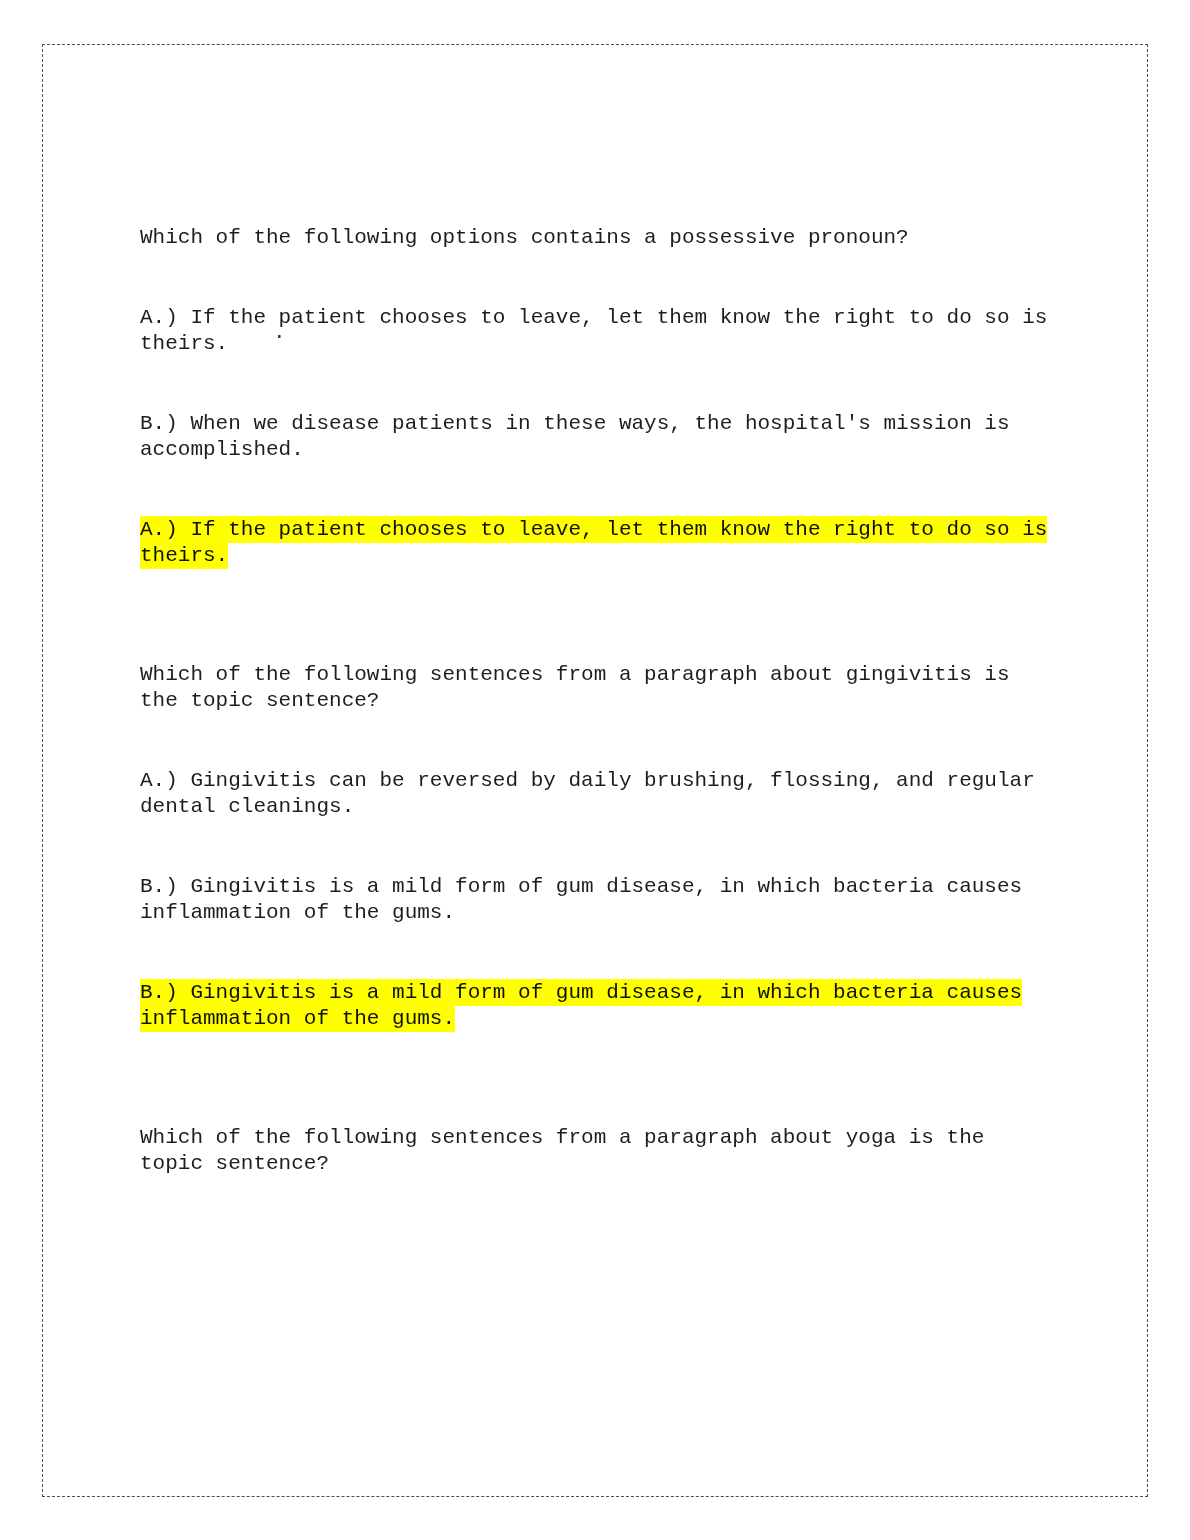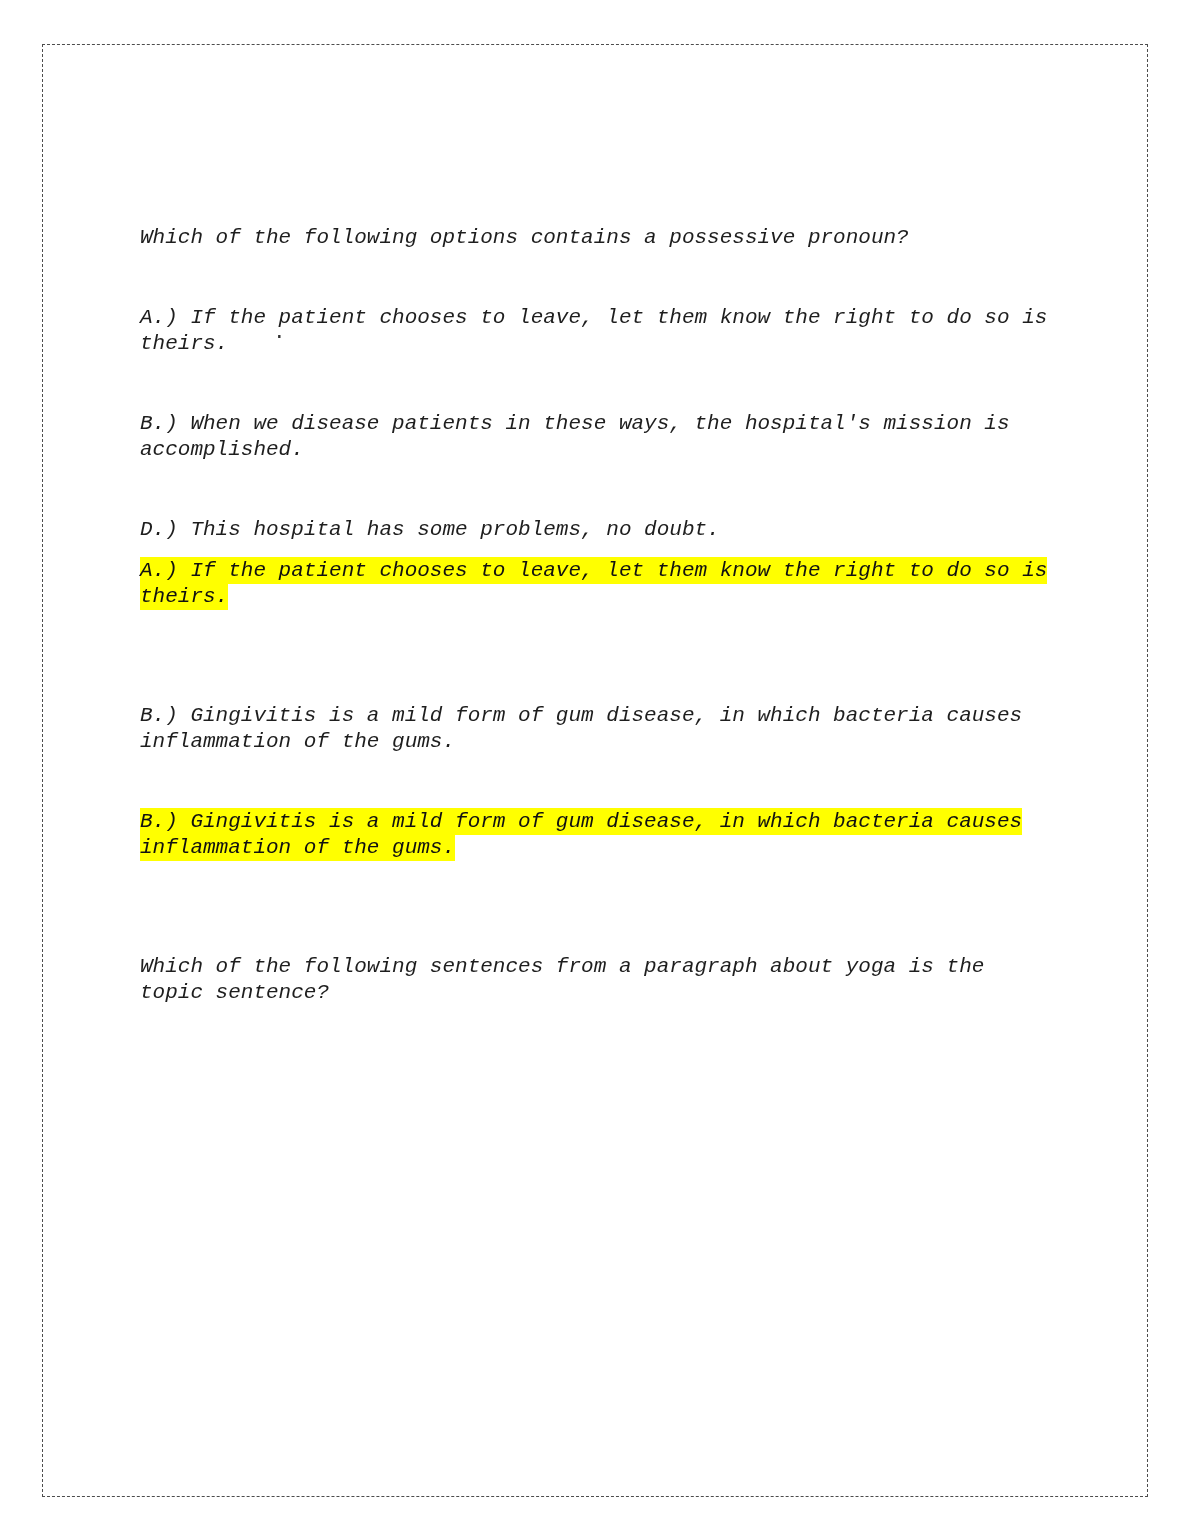--- a/index.html
+++ b/index.html
@@ -24,21 +24,20 @@
     background: #ffffff;
   }
   .content {
     padding: 180px 70px 0 97px;
   }
   .para {
     font-size: 21px;
     line-height: 26px;
     max-width: 912px;
     color: #1e1e1e;
-    font-style: italic;
   }
   .prompt   { margin-bottom: 54px; }
   .option   { margin-bottom: 54px; }
   .option.tight { margin-bottom: 15px; }
   .answer   { margin-bottom: 93px; }
   .question.last .prompt { margin-bottom: 2px; }
   mark.hl {
     background: var(--hl, #ffff00);
     color: #111111;
     padding: 2px 0;
@@ -57,25 +56,26 @@
 <body>
 
 <div class="page">
   <span class="stray">.</span>
   <div class="content">
 
     <section class="question">
       <p class="para prompt">Which of the following options contains a possessive pronoun?</p>
       <p class="para option">A.) If the patient chooses to leave, let them know the right to do so is theirs.</p>
       <p class="para option">B.) When we disease patients in these ways, the hospital's mission is accomplished.</p>
-      <p class="para option tight">D.) This hospital has some problems, no doubt.</p>
       <p class="para answer"><mark class="hl">A.) If the patient chooses to leave, let them know the right to do so is theirs.</mark></p>
     </section>
 
     <section class="question">
+      <p class="para prompt">Which of the following sentences from a paragraph about gingivitis is the topic sentence?</p>
+      <p class="para option">A.) Gingivitis can be reversed by daily brushing, flossing, and regular dental cleanings.</p>
       <p class="para option">B.) Gingivitis is a mild form of gum disease, in which bacteria causes inflammation of the gums.</p>
       <p class="para answer"><mark class="hl">B.) Gingivitis is a mild form of gum disease, in which bacteria causes inflammation of the gums.</mark></p>
     </section>
 
     <section class="question last">
       <p class="para prompt">Which of the following sentences from a paragraph about yoga is the topic sentence?</p>
     </section>
 
   </div>
 </div>

